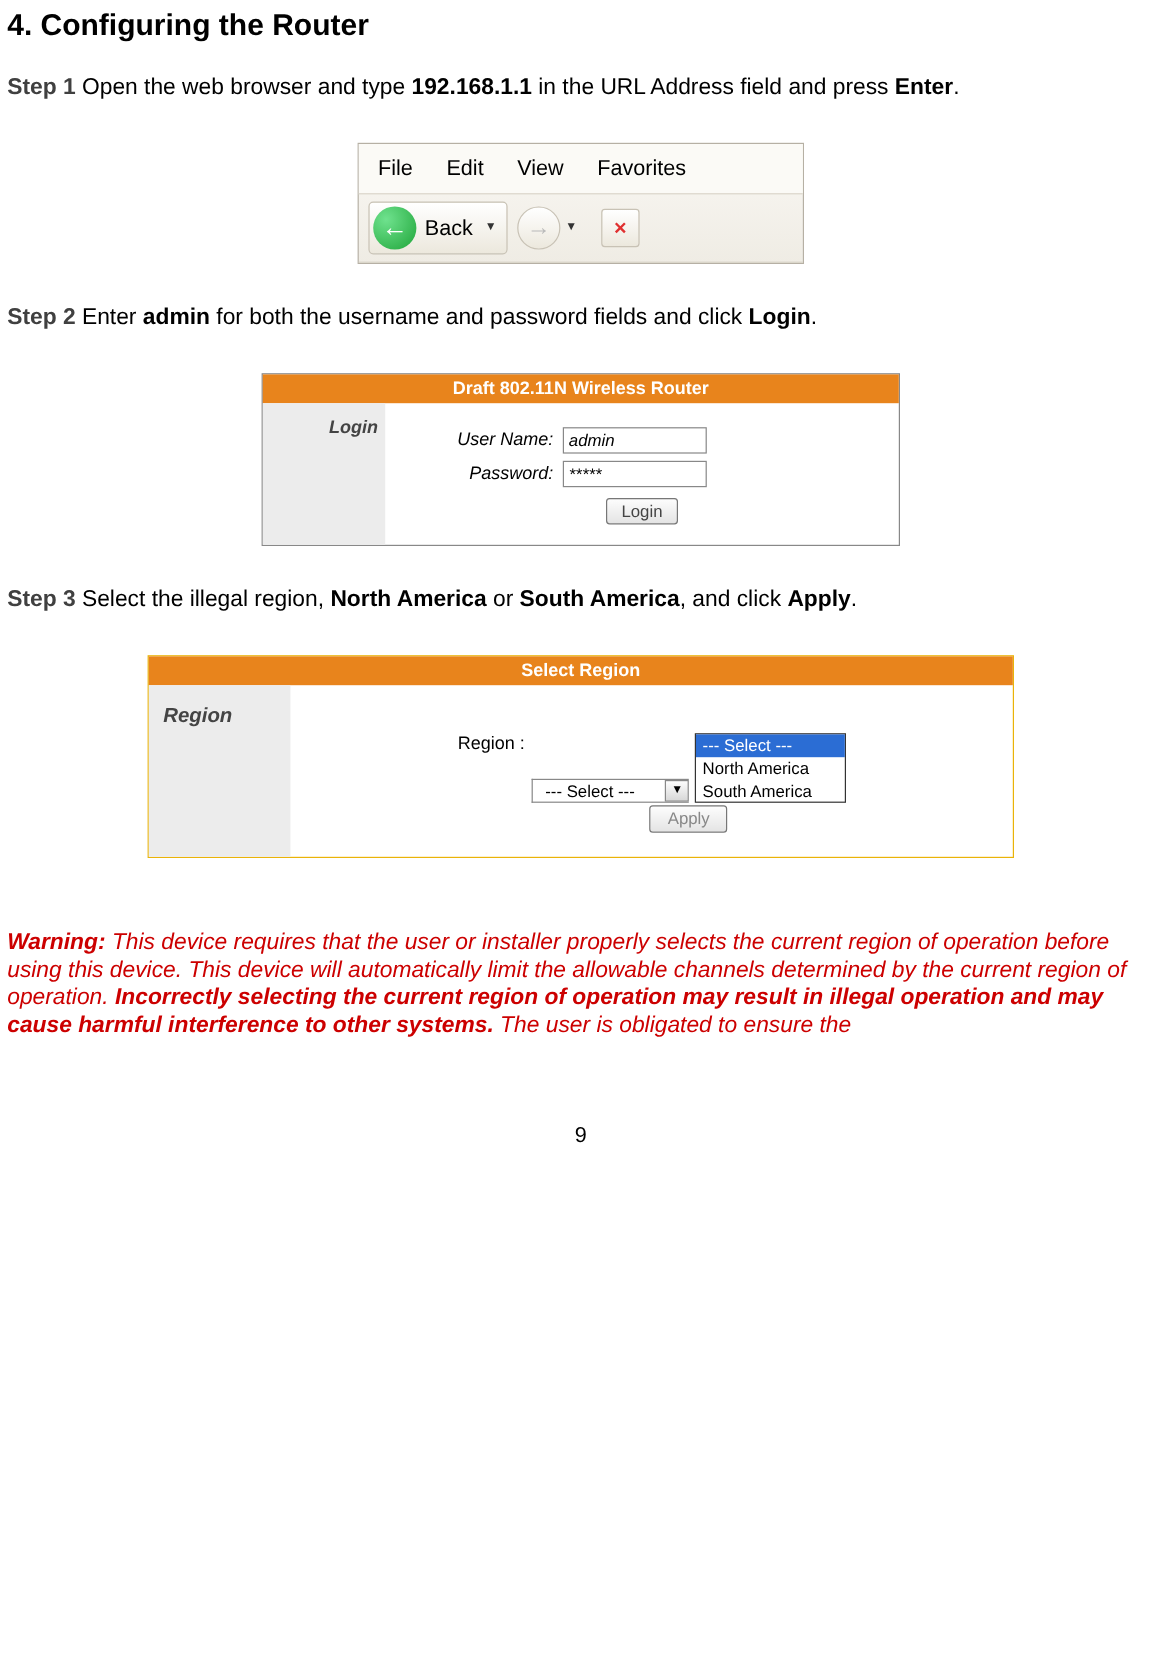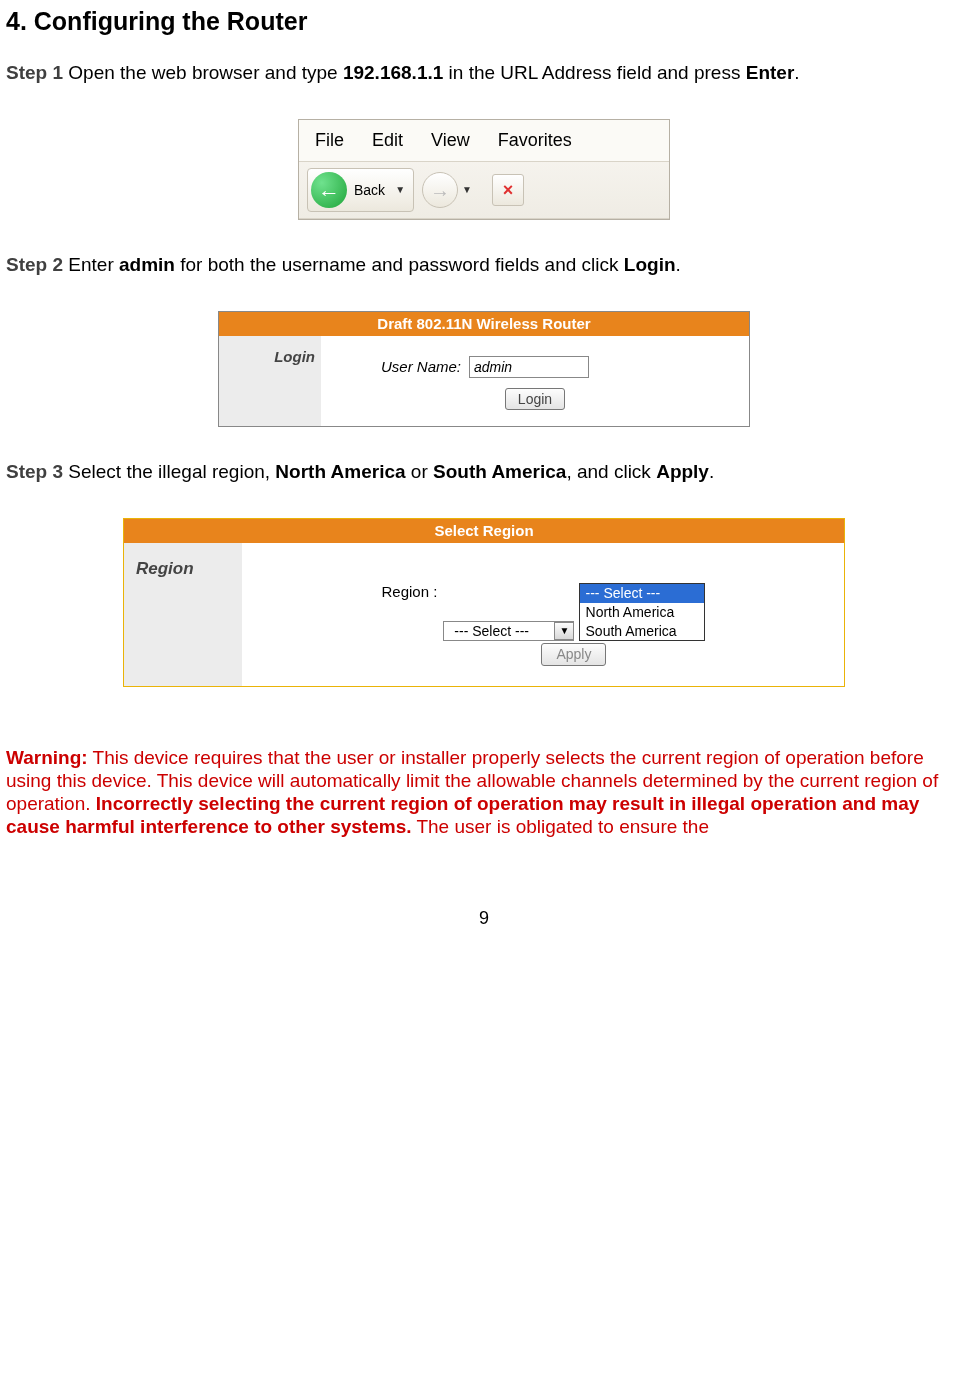--- a/index.html
+++ b/index.html
@@ -49,21 +49,21 @@
     border-radius:4px;
     background:linear-gradient(#fff,#ece8dd);
   }
   .back-circle{
     width:36px;height:36px;border-radius:50%;
     background:radial-gradient(circle at 30% 30%,#6fe28e,#1fa539);
     display:flex;align-items:center;justify-content:center;
     color:#fff;font-size:22px;margin:3px;
   }
   .back-arrow::before{content:"\2190";}
-  .back-label{ padding:0 10px 0 4px; font-size:14px;}
+  .back-label{ padding:0 10px 0 4px; font-size:18px;}
   .drop-tri{ color:#333;font-size:10px;padding-right:8px;}
   .fwd-btn{
     width:34px;height:34px;border-radius:50%;
     border:1px solid #c8c2b5;background:linear-gradient(#fff,#ece8dd);
     display:flex;align-items:center;justify-content:center;color:#bbb;font-size:20px;
     margin-left:4px;
   }
   .stop-btn{
     width:30px;height:30px;border:1px solid #c8c2b5;border-radius:3px;
     background:linear-gradient(#fff,#ece8dd);
@@ -128,21 +128,21 @@
     font-size:14px;text-align:left;background:#fff;
   }
   .drop-list div{padding:1px 6px;}
   .drop-list .sel{background:#2b6dd4;color:#fff;}
   .apply-btn{
     display:inline-block;border:1px solid #777;background:linear-gradient(#fdfdfd,#e4e4e4);
     border-radius:3px;padding:2px 14px;font-size:14px;color:#888;margin-top:2px;
   }
   .region-line{display:flex;align-items:flex-start;justify-content:center;gap:6px;}
   .page-num{ text-align:center;font-size:18px;margin-top:70px;}
-  .warning{ color:#cc0000; margin-top:60px;}
+  .warning{ color:#cc0000; margin-top:60px;font-style:italic;}
 </style>
 </head>
 <body>
 
 <h2 class="sec-title">4. Configuring the Router</h2>
 
 <p class="para">
   <span class="bold red">Step 1</span><span> Open the web browser and type </span><span class="bold">192.168.1.1</span><span> in the URL Address field and press </span><span class="bold">Enter</span><span>.</span>
 </p>
 
@@ -175,20 +175,24 @@
 
 <div class="img-wrap">
   <div class="router-panel">
     <div class="panel-header">Draft 802.11N Wireless Router</div>
     <div class="panel-body">
       <div class="side-label">Login</div>
       <div class="form-area">
         <div class="form-row">
           <span class="lbl">User Name:</span>
           <span class="txt-input">admin</span>
+        </div>
+        <div class="form-row">
+          <span class="lbl">Password:</span>
+          <span class="txt-input">*****</span>
         </div>
         <div class="login-btn-row">
           <span class="login-btn">Login</span>
         </div>
       </div>
     </div>
   </div>
 </div>
 
 <p class="para">

